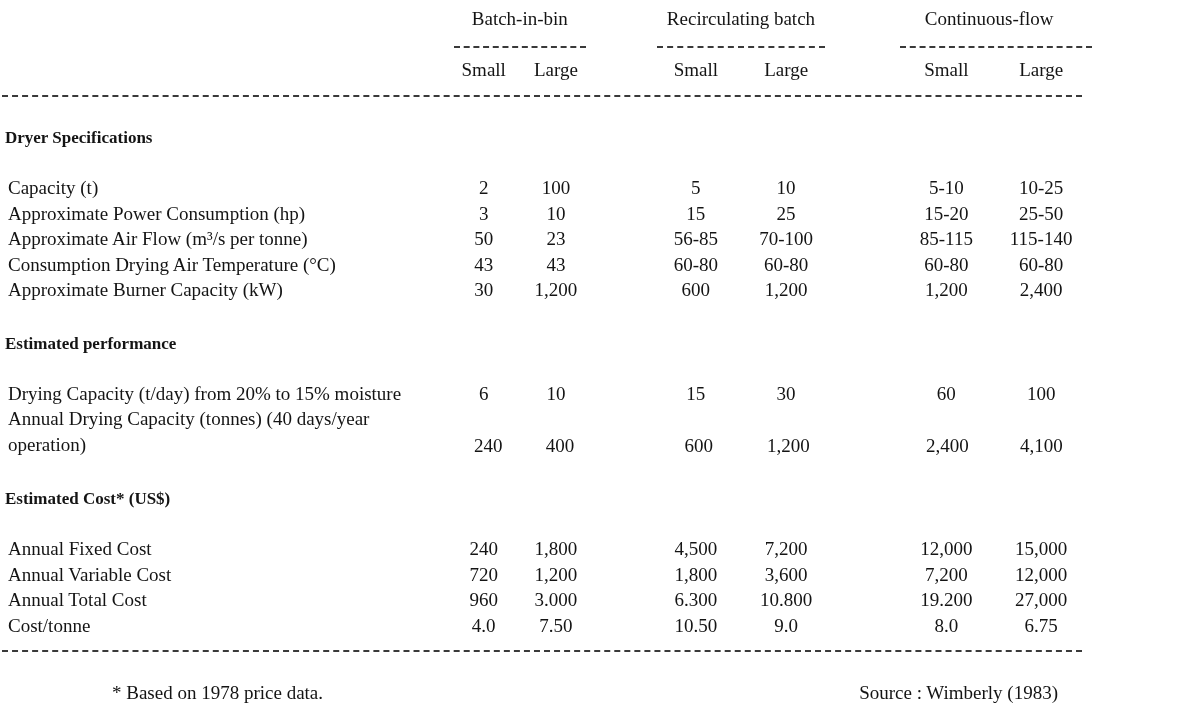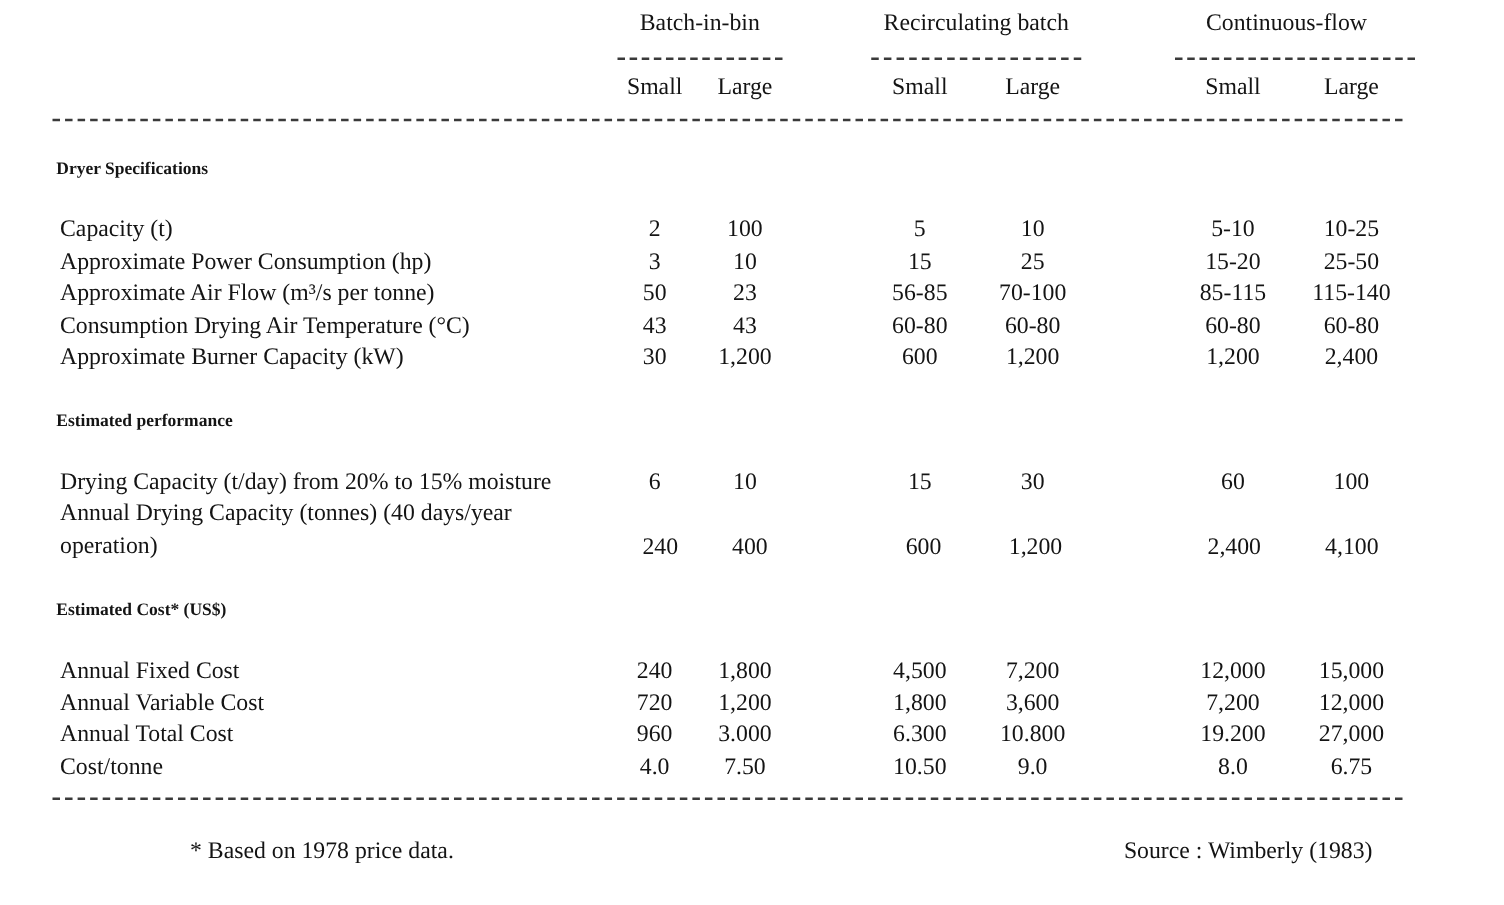--- a/index.html
+++ b/index.html
@@ -2,21 +2,21 @@
 <html><head>
 <meta charset="utf-8">
 <style>
   * { margin:0; padding:0; box-sizing:border-box; }
   html,body { width:1203px; height:724px; background:#ffffff; overflow:hidden; }
   body {
     font-family:"Liberation Serif","DejaVu Serif",serif;
     color:#141414;
     font-size:19px;
   }
-  .page { position:relative; width:1084px; height:724px; padding-top:8px;margin-left:40px; }
+  .page { position:relative; width:1084px; height:724px; padding-top:8px; }
 
   
   .row { display:flex; align-items:center; }
   .cell-label { width:495px; padding-left:8px; }
   .c  { text-align:center; }
   .c1 { width:80px; }
   .c2 { width:80px; }
   .s1 { width:65px; }
   .c3 { width:100px; }
   .c4 { width:100px; }
@@ -38,21 +38,21 @@
   .sub-row { margin-top:27px; }
   .rule {
     border-bottom:2px dashed #3a3a3a;
     height:0; margin-left:2px; margin-right:2px;
   }
   .rule.header-rule { margin-top:14px; }
   .rule.bottom-rule { margin-top:12px; }
 
   
   .section-title {
-    font-weight:bold; font-size:14px;
+    font-weight:bold; font-size:17px;
     margin:31px 0 27px 5px;
   }
   .body-row { line-height:25.5px; }
   .two-line { align-items:flex-end; }
   .two-line .cell-label { padding-right:78px; line-height:26px; }
 
   
   .footer {
     display:flex; justify-content:space-between; align-items:baseline;
     margin-top:30px; padding-left:112px; padding-right:26px;

